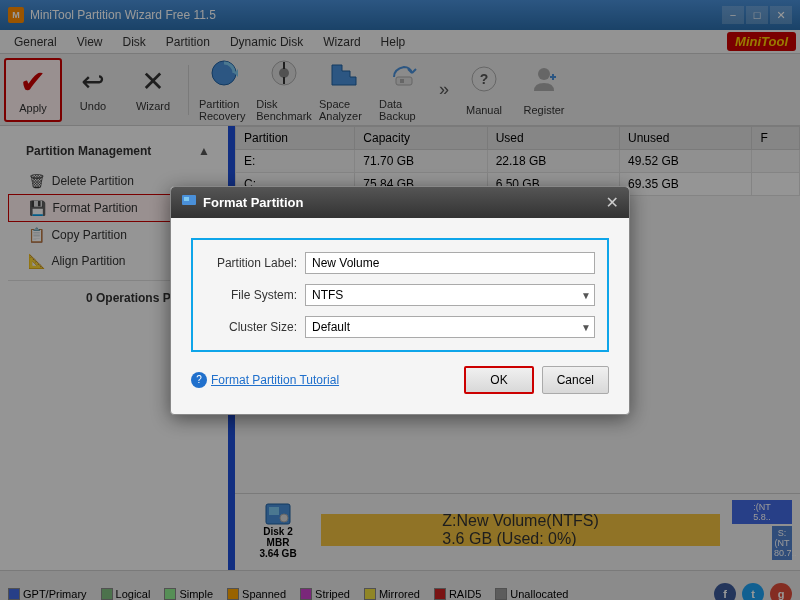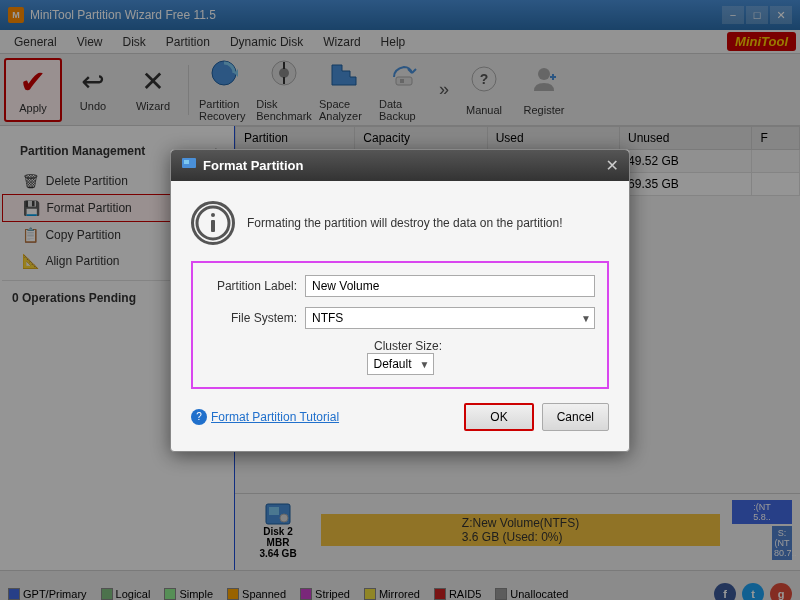--- a/index.html
+++ b/index.html
@@ -62,24 +62,25 @@
     .toolbar-separator { width: 1px; height: 50px; background: #ccc; margin: 0 4px; }
     .toolbar-more { font-size: 18px; color: #555; cursor: pointer; padding: 4px; }
 
     
     .main-content { display: flex; height: calc(600px - 30px - 24px - 72px - 30px); }
 
     
     .sidebar {
       width: 235px;
       background: #f9f9f9;
-      border-right: 1px solid #1d4ed8;
-      padding: 8px 2px;
+      border-right: 7px solid #1d4ed8;
+      padding: 8px 8px;
       overflow-y: auto;
       flex-shrink: 0;
+      text-align: right;
     }
     .sidebar-section-title { font-weight: bold; font-size: 12px; padding: 6px 10px; color: #333; }
     .sidebar-item {
       display: flex;
       align-items: center;
       padding: 5px 10px 5px 20px;
       cursor: pointer;
       color: #333;
       font-size: 12px;
       gap: 6px;
@@ -150,23 +151,23 @@
       gap: 6px;
       border-radius: 4px 4px 0 0;
     }
     .modal-title-icon { font-size: 14px; }
     .modal-title-text { flex: 1; font-size: 13px; font-weight: bold; }
     .modal-close-btn { cursor: pointer; font-size: 16px; color: #ccc; }
     .modal-body { padding: 20px; }
     .modal-warning { display: flex; align-items: center; gap: 12px; margin-bottom: 16px; }
     .warning-icon { width: 44px; height: 44px; border-radius: 50%; border: 3px solid #555; display: flex; align-items: center; justify-content: center; font-size: 22px; color: #555; flex-shrink: 0; }
     .warning-text { font-size: 12px; color: #333; }
-    .modal-form { border: 2px solid #d946ef; padding: 12px; margin-bottom: 14px; }
+    .modal-form { border: 2px solid #0ea5e9; padding: 12px; margin-bottom: 14px; }
     .form-row { display: flex; align-items: center; margin-bottom: 10px; }
-    .form-row:last-child { margin-bottom: 0; flex-direction: column; }
+    .form-row:last-child { margin-bottom: 0; }
     .form-label { width: 100px; font-size: 12px; color: #333; text-align: right; padding-right: 8px; }
     .form-input { flex: 1; border: 1px solid #aaa; padding: 3px 6px; font-size: 12px; background: white; }
     .form-select-wrapper { flex: 1; position: relative; }
     .form-select { width: 100%; border: 1px solid #aaa; padding: 3px 20px 3px 6px; font-size: 12px; background: white; appearance: none; cursor: pointer; }
     .form-select-arrow { position: absolute; right: 4px; top: 50%; transform: translateY(-50%); pointer-events: none; font-size: 10px; color: #555; }
     .modal-footer { display: flex; align-items: center; justify-content: space-between; }
     .modal-help { display: flex; align-items: center; gap: 4px; color: #2070cc; font-size: 12px; cursor: pointer; text-decoration: underline; }
     .help-icon { width: 16px; height: 16px; border-radius: 50%; background: #2070cc; color: white; font-size: 10px; display: flex; align-items: center; justify-content: center; }
     .modal-buttons { display: flex; gap: 8px; }
     .btn-ok {
@@ -361,21 +362,21 @@
             <circle cx="20" cy="16" r="4" fill="#ddd" stroke="#aaa"></circle>
           </svg>
           <div style="font-size:10px; font-weight:bold; text-align:center;">
             <span>Disk 2</span><br>
             <span>MBR</span><br>
             <span>3.64 GB</span>
           </div>
         </div>
         <div class="disk-bar">
           <div class="disk-segment new-volume" style="flex:1; background:#f0c040; padding:4px;">
-            <div style="font-size:12px; color:#333;">Z:New Volume(NTFS)<br>3.6 GB (Used: 0%)</div>
+            <div style="font-size:16px; color:#333;">Z:New Volume(NTFS)<br>3.6 GB (Used: 0%)</div>
           </div>
         </div>
 
         <div style="display:flex; flex-direction:column; width:60px; gap:2px; margin-left:4px;">
           <div style="background:#4169e1; color:white; font-size:9px; padding:2px; text-align:center;">:(NT<br>5.8..</div>
           <div style="background:#5080cc; color:white; font-size:9px; padding:2px; text-align:center;margin-left:40px;">S:(NT<br>80.7..</div>
         </div>
       </div>
     </div>
 
@@ -432,30 +433,20 @@
             <rect x="1" y="2" width="14" height="10" rx="1" fill="#4a90d9"></rect>
             <rect x="3" y="4" width="5" height="4" fill="#7ec8f0"></rect>
           </svg>
       </div>
       <div class="modal-title-text">Format Partition</div>
       <div class="modal-close-btn">✕</div>
     </div>
 
     <div class="modal-body">
 
-      <div class="modal-warning">
-        <div class="warning-icon">
-          <svg width="36" height="36" viewBox="0 0 36 36">
-            <circle cx="18" cy="18" r="16" fill="none" stroke="#555" stroke-width="3"></circle>
-            <rect x="16" y="8" width="4" height="4" rx="2" fill="#555"></rect>
-            <rect x="16" y="15" width="4" height="12" rx="1" fill="#555"></rect>
-          </svg>
-        </div>
-        <div class="warning-text">Formating the partition will destroy the data on the partition!</div>
-      </div>
 
       <div class="modal-form">
         <div class="form-row">
           <div class="form-label">Partition Label:</div>
           <input type="text" class="form-input" value="New Volume" style="">
         </div>
         <div class="form-row">
           <div class="form-label">File System:</div>
           <div class="form-select-wrapper">
             <select class="form-select">

